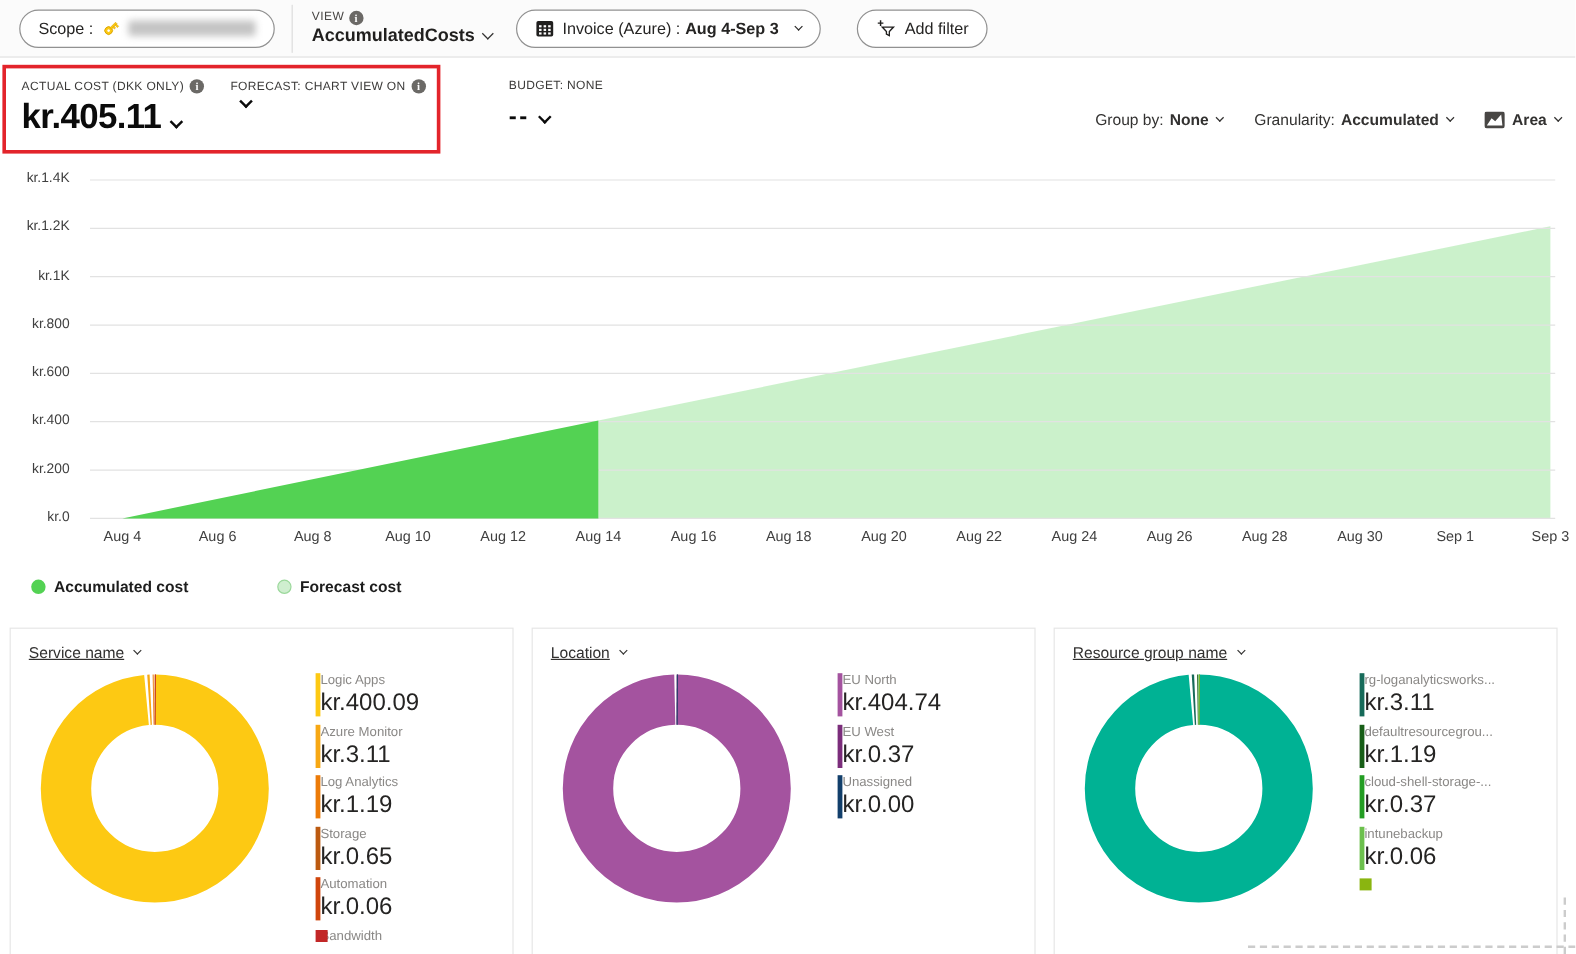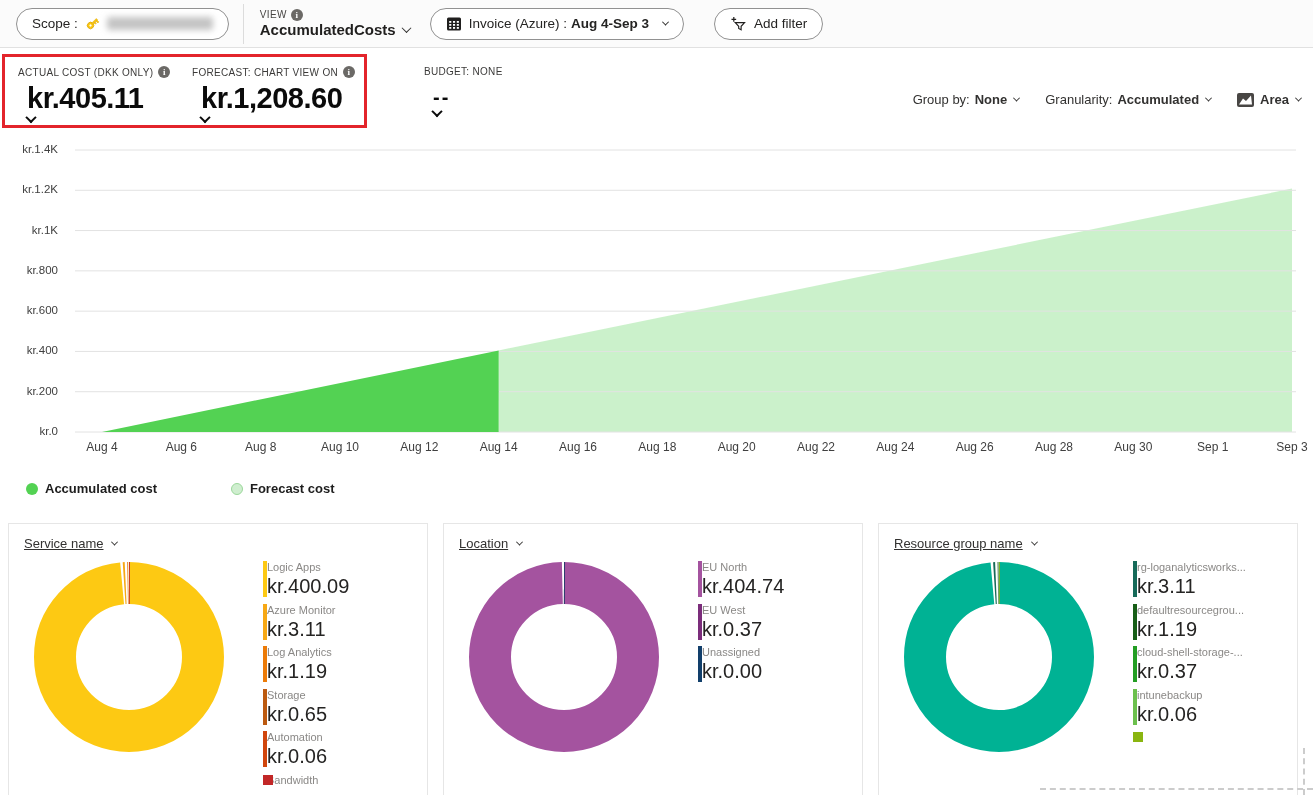--- a/index.html
+++ b/index.html
@@ -25,21 +25,21 @@
           border-bottom:1.6px solid currentColor; transform:rotate(45deg) translate(-1px,-1px);
           margin-left:7px; }
   .chev.sm { width:5px; height:5px; }
   .info-i { display:inline-flex; width:12px; height:12px; border-radius:50%; background:#6b6966; color:#fff;
             font-size:9px; font-weight:700; align-items:center; justify-content:center;
             font-family:"Liberation Serif", serif; cursor:pointer; }
 
   
   .kpi { position:absolute; top:66px; }
   .kpi-label { font-size:10px; color:#3b3a39; letter-spacing:.3px; display:flex; align-items:center; gap:5px; margin-bottom:4px; }
-  .kpi-value { font-size:29px; font-weight:600; color:#0b0b0b; letter-spacing:-0.5px; display:flex; align-items:baseline; cursor:pointer;flex-direction:column; }
+  .kpi-value { font-size:29px; font-weight:600; color:#0b0b0b; letter-spacing:-0.5px; display:flex; align-items:baseline; cursor:pointer; }
   .kpi-value .chev { width:8px; height:8px; border-width:2px; margin-left:9px; margin-bottom:3px; }
   .kpi-budget .kpi-value { font-size:20px; font-weight:800; letter-spacing:2px; margin-top:9px; }
   .annot-box { position:absolute; left:2px; top:54px; width:365px; height:74px; border:3px solid #e3242b; z-index:6; pointer-events:none; }
 
   .controls { position:absolute; top:92px; right:12px; display:flex; align-items:center; gap:26px;
               font-size:13px; color:#323130; }
   .ctrl { display:flex; align-items:center; cursor:pointer; }
   .ctrl b { font-weight:700; margin-left:5px; }
   .ctrl .chev { width:5px; height:5px; color:#323130; }
   .area-icon { margin-right:6px; display:inline-flex; }
@@ -138,21 +138,20 @@
       <span>kr.405.11</span>
       <span class="chev"></span>
     </div>
   </div>
   <div class="kpi" style="left:192px;">
     <div class="kpi-label">
       <span>FORECAST: CHART VIEW ON</span>
       <span class="info-i">i</span>
     </div>
     <div class="kpi-value">
-      <span>kr.1,208.60</span>
       <span class="chev"></span>
     </div>
   </div>
   <div class="kpi kpi-budget" style="left:424px;">
     <div class="kpi-label">
       <span>BUDGET: NONE</span>
     </div>
     <div class="kpi-value">
       <span>--</span>
       <span class="chev"></span>

